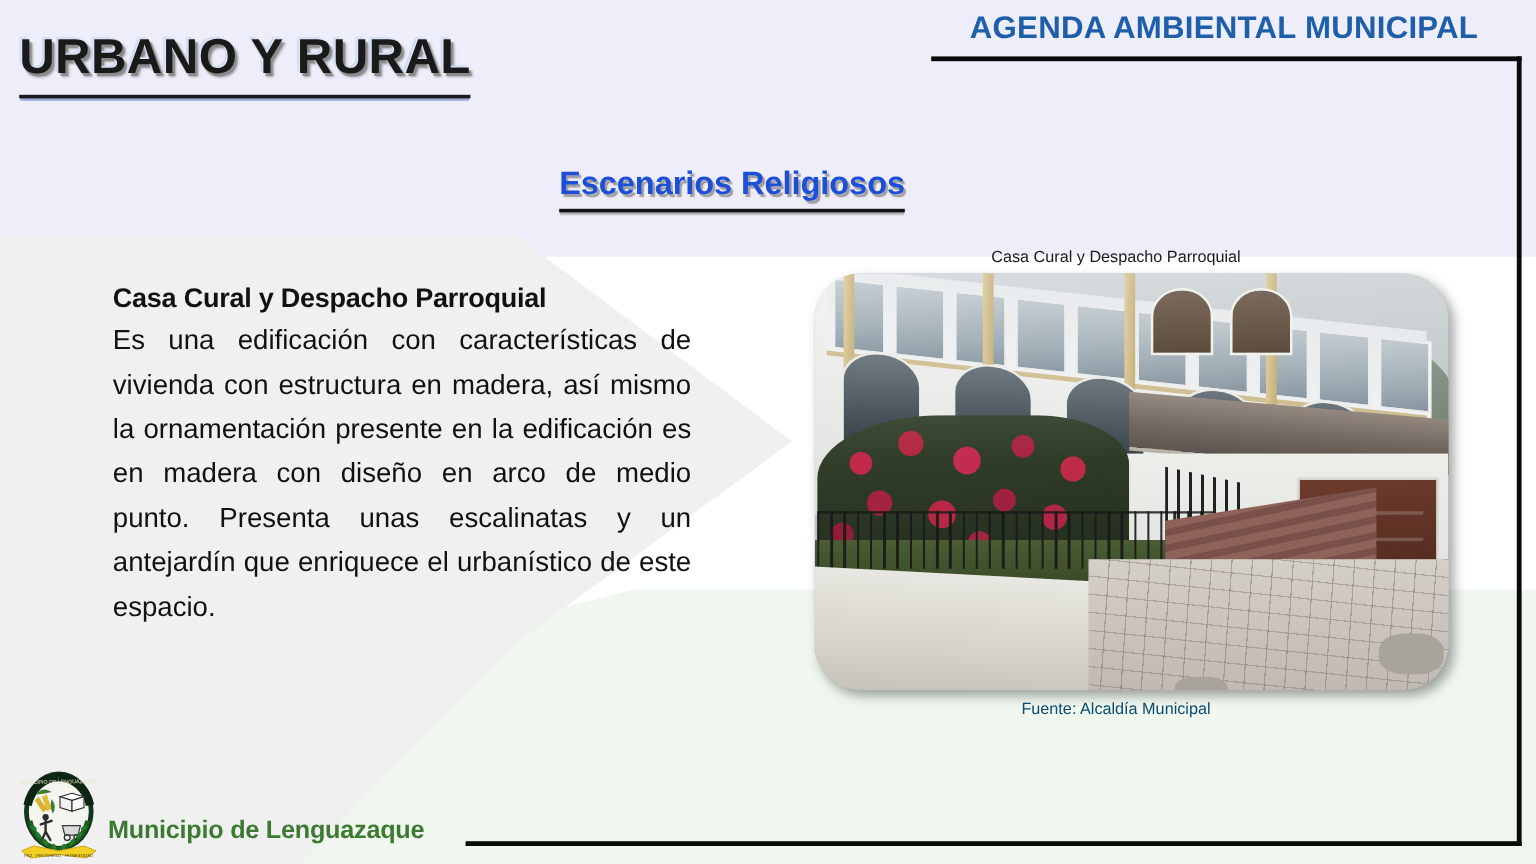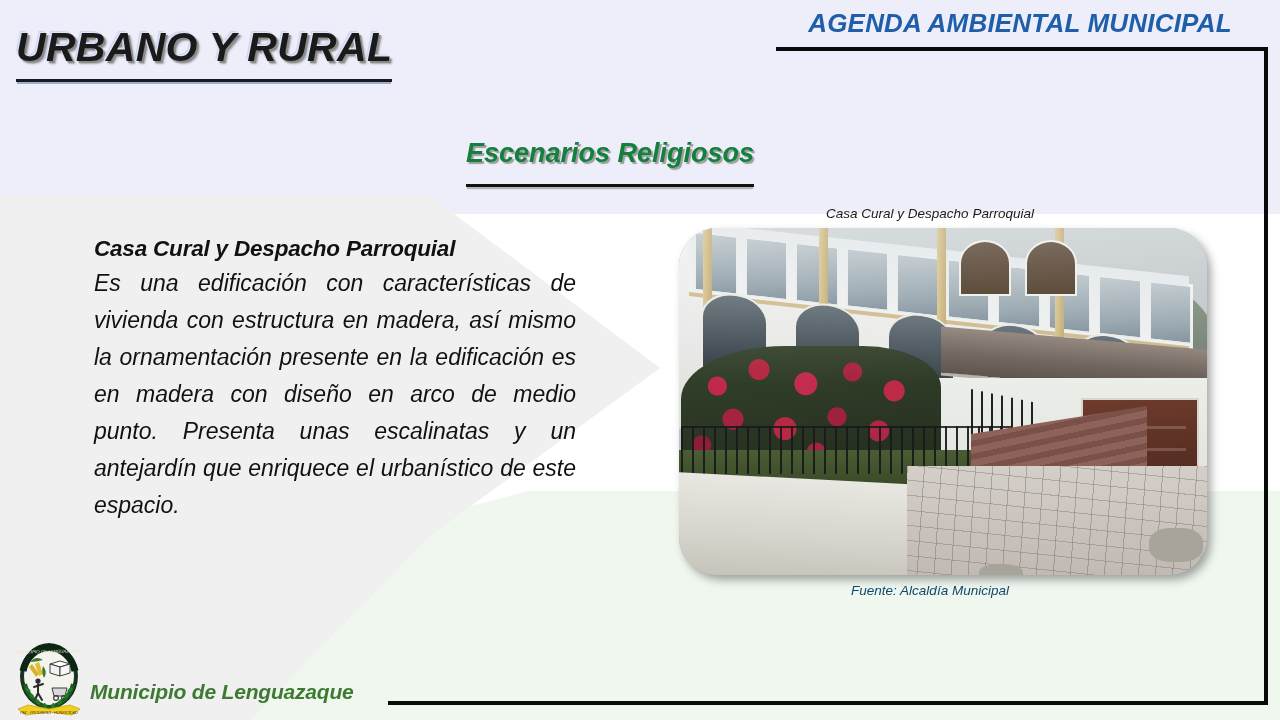--- a/index.html
+++ b/index.html
@@ -11,21 +11,20 @@
     background: #ffffff;
     font-family: "Liberation Sans", sans-serif;
   }
 
   #slide {
     position: relative;
     width: 1280px;
     height: 720px;
     background: #ffffff;
     overflow: hidden;
-    font-style: italic;
   }
 
   
   .band-lavender {
     position: absolute;
     left: 0; top: 0;
     width: 1280px; height: 214px;
     background: #eeeefa;
   }
   .band-white {
@@ -116,24 +115,24 @@
     box-shadow: 0 3px 0 -1px rgba(140,160,210,.85);
     margin-bottom: 5px;
   }
 
   
   .sub-title {
     position: absolute;
     left: 466px; top: 138px;
     font-size: 27px;
     font-weight: bold;
-    color: #15803d;
+    color: #1d4ed8;
     text-shadow: 2px 2px 1px rgba(130,130,130,.75);
     border-bottom: 3px solid #111111;
-    padding-bottom: 15px;
+    padding-bottom: 5px;
     box-shadow: 0 3px 1px -1px rgba(140,140,140,.6);
   }
 
   
   .body-block {
     position: absolute;
     left: 94px; top: 236px;
     width: 482px;
   }
   .body-heading {

